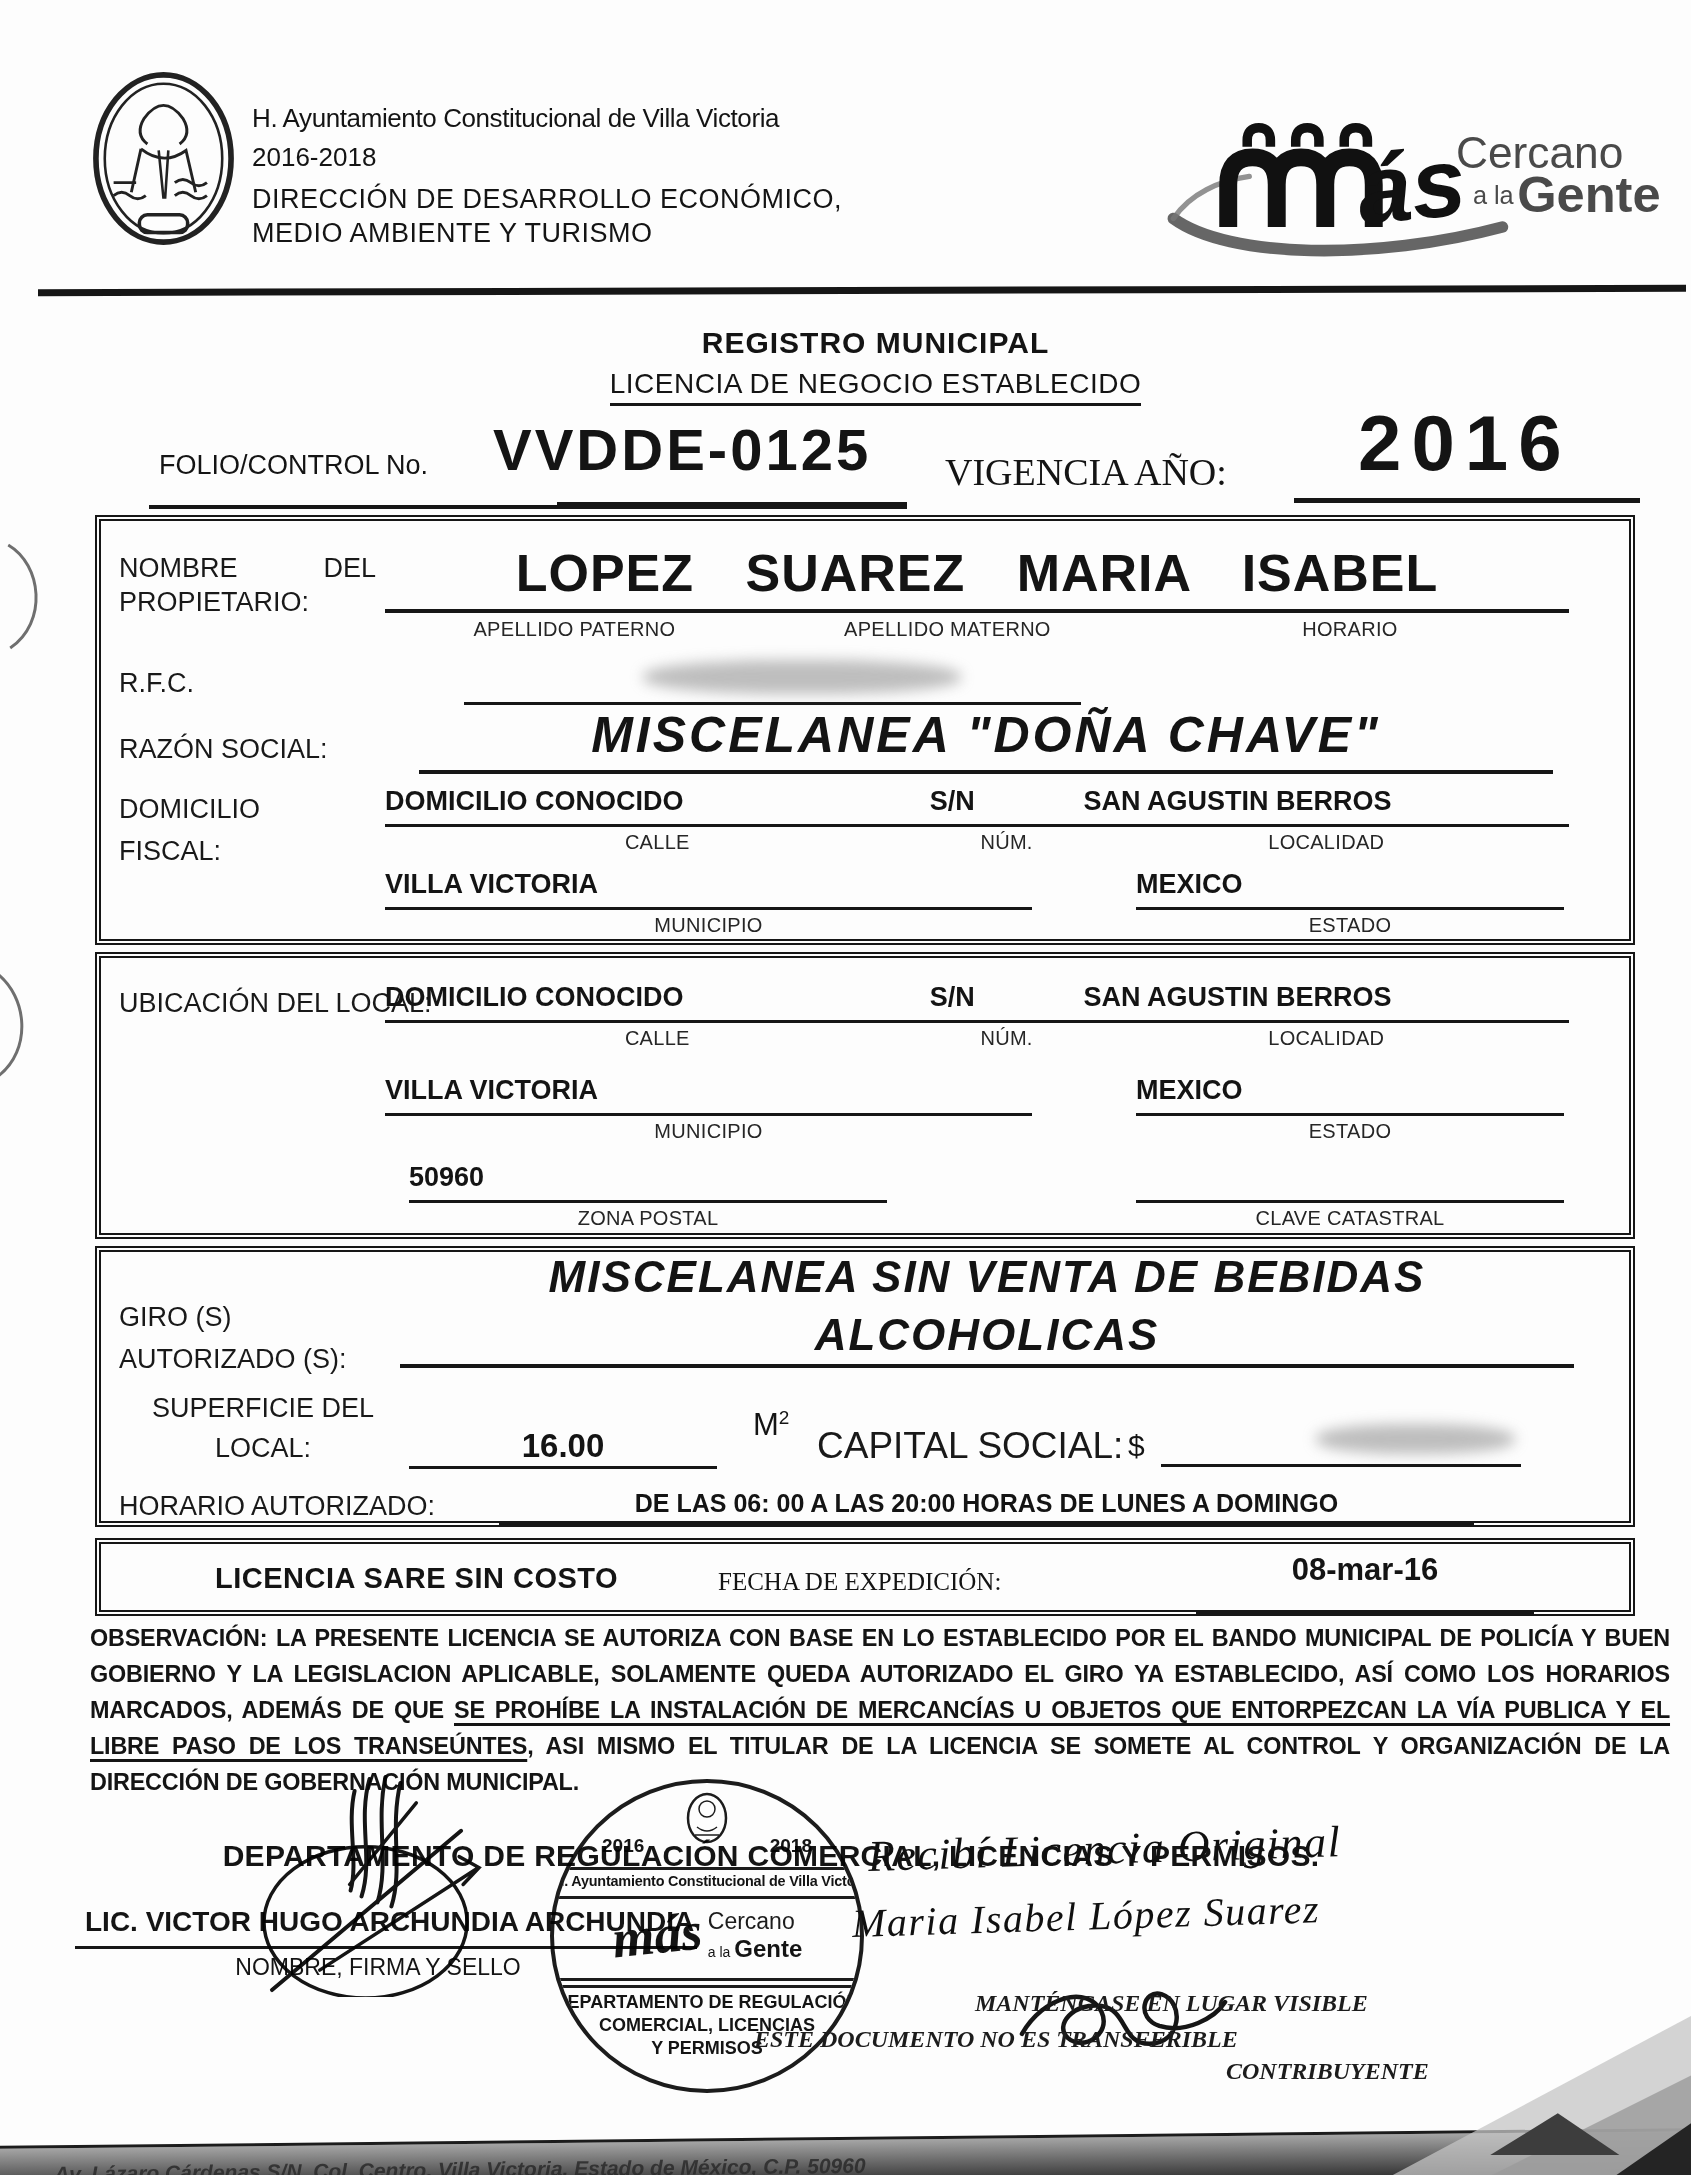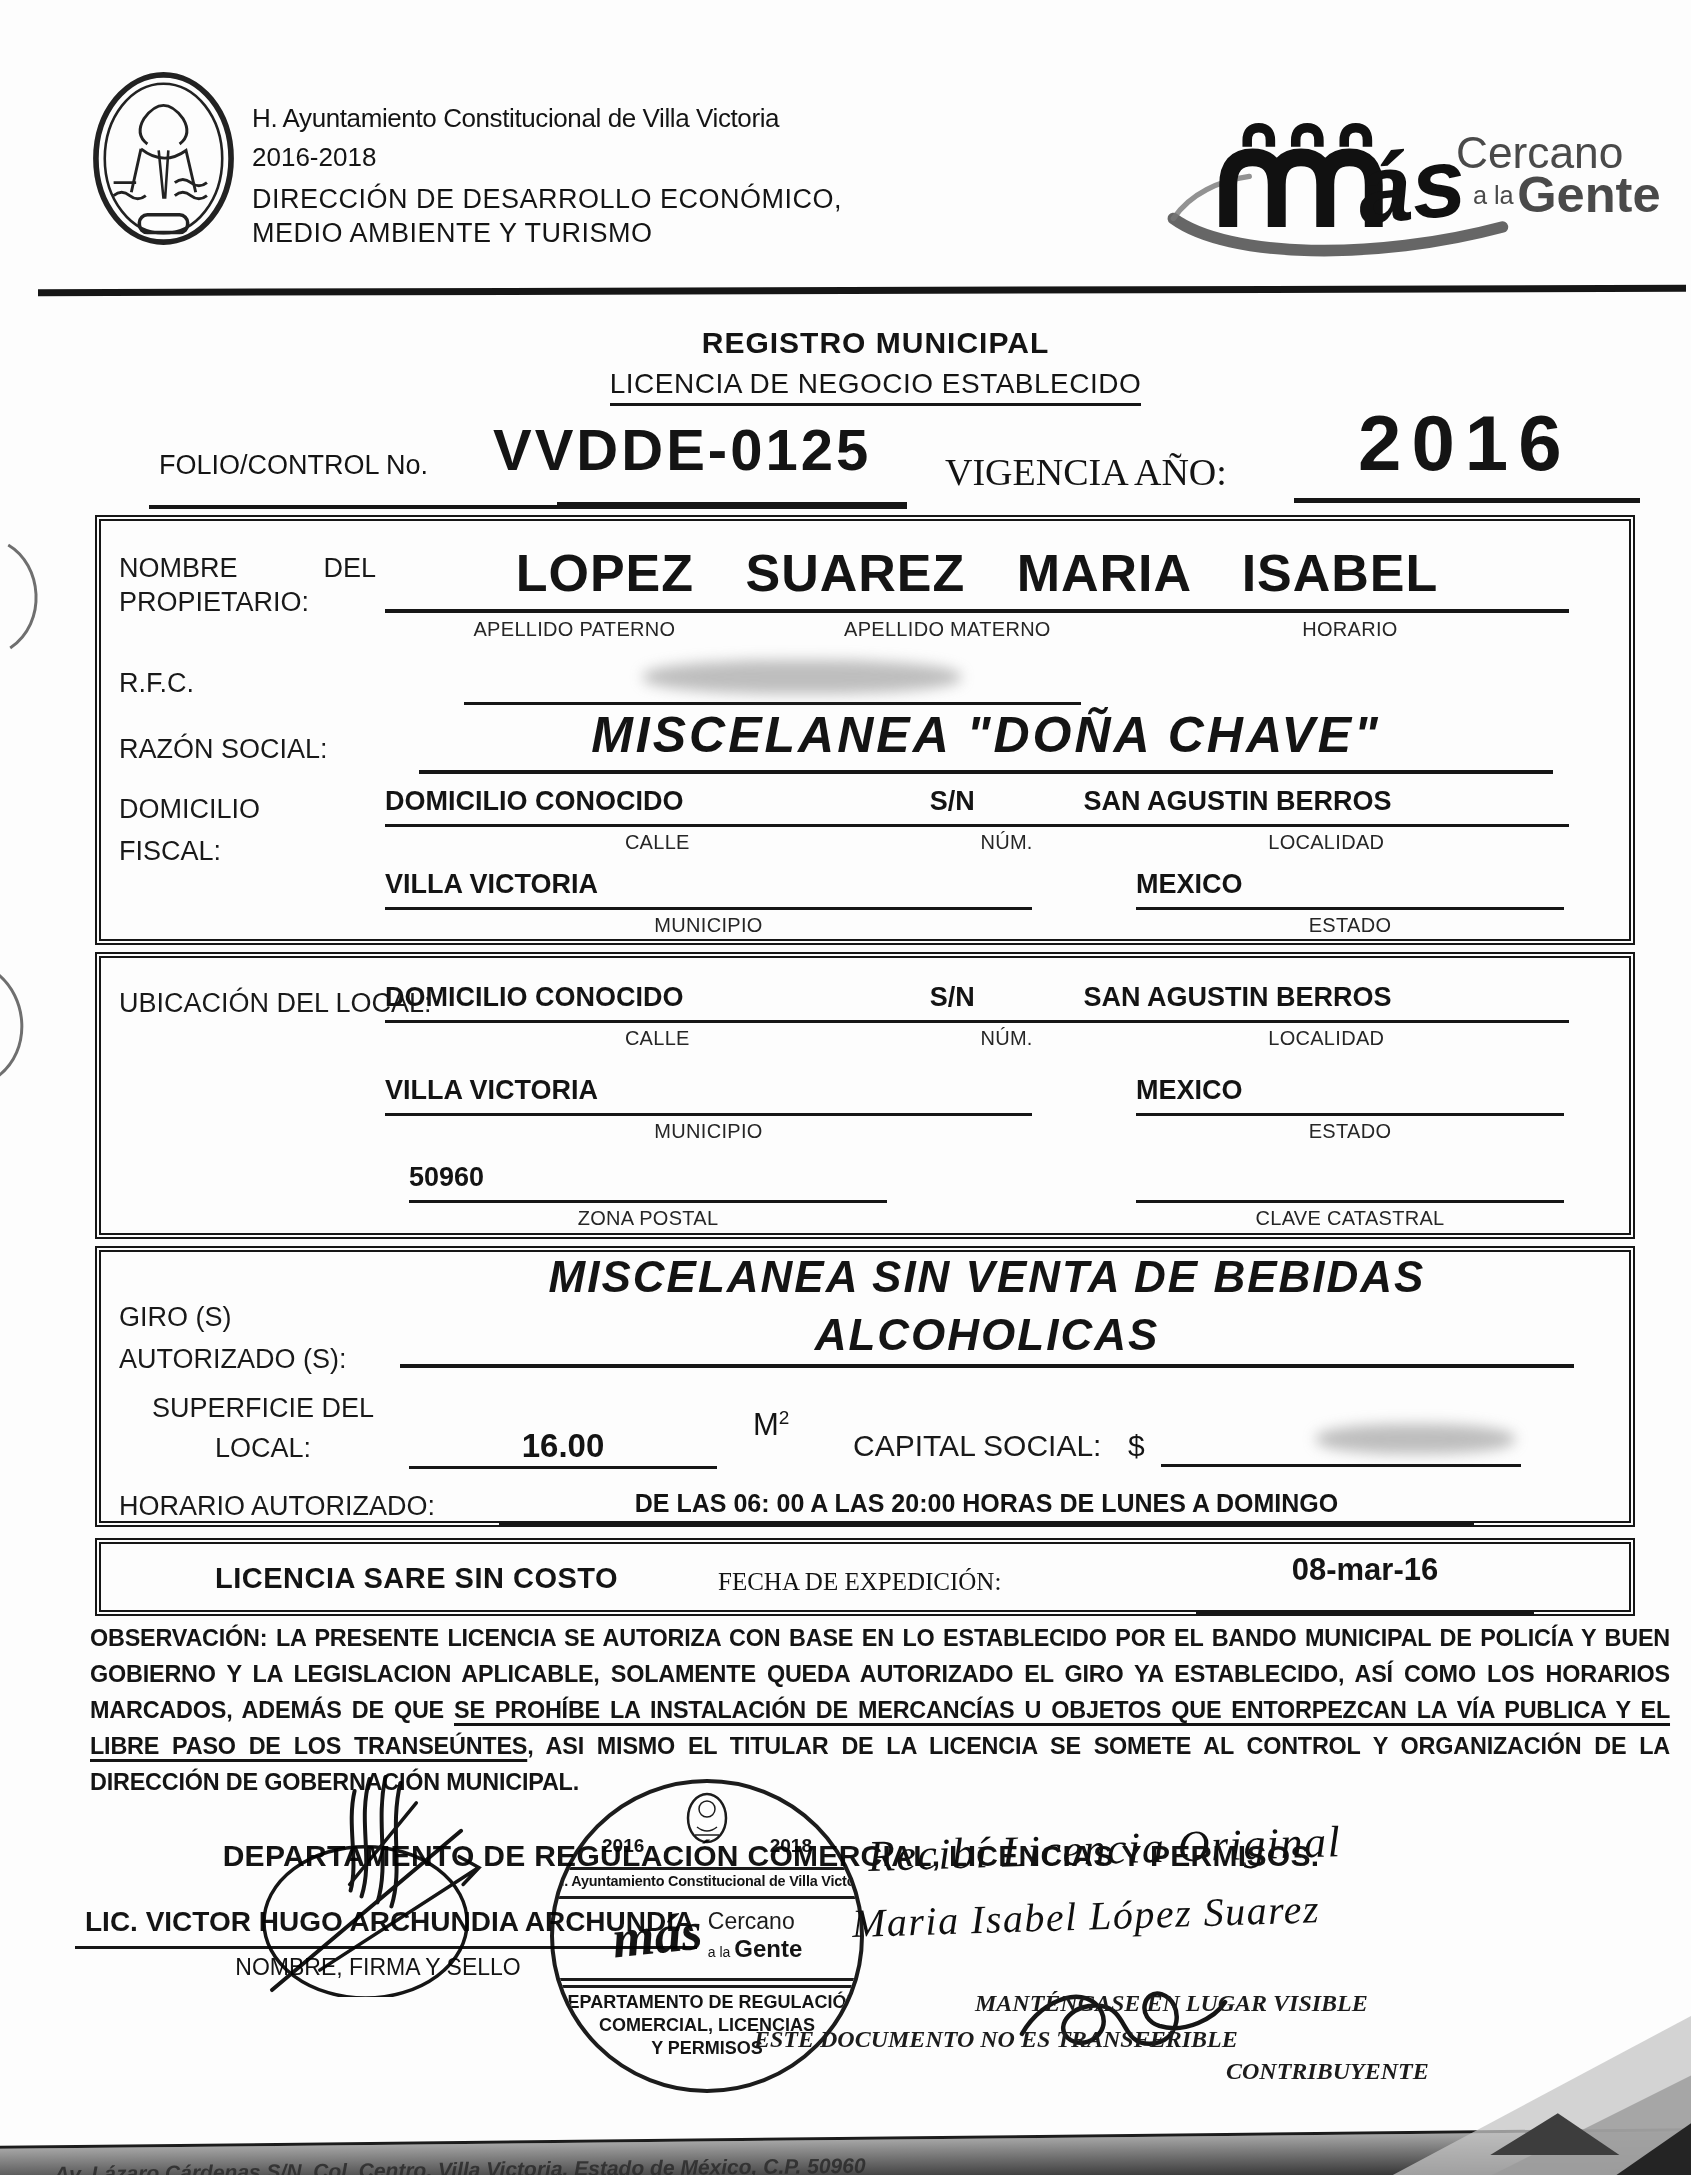--- a/index.html
+++ b/index.html
@@ -164,21 +164,21 @@
       <div class="nowrap" style="font-size:44px;font-weight:bold;font-style:italic;letter-spacing:2px;margin-top:8px">ALCOHOLICAS</div>
     </div>
     <div class="f lbl ctr" style="left:45px;top:139px;width:234px">
       <div>SUPERFICIE DEL</div>
       <div style="margin-top:6px">LOCAL:</div>
     </div>
     <div class="f ul3 ctr" style="left:308px;top:167px;width:308px;height:50px;font-size:33px;font-weight:bold;padding-top:8px;box-sizing:border-box">16.00</div>
     <div class="f nowrap" style="left:652px;top:155px;font-size:31px">
       <span>M</span><sup style="font-size:19px">2</sup>
     </div>
-    <div class="f lbl nowrap" style="left:752px;top:177px;font-size:30px">CAPITAL SOCIAL:</div>
+    <div class="f lbl nowrap" style="left:716px;top:177px;font-size:37px">CAPITAL SOCIAL:</div>
     <div class="f nowrap" style="left:1027px;top:177px;font-size:30px">$</div>
     <div class="f ul3" style="left:1060px;top:144px;width:360px;height:68px">
       <div class="smudge" style="position:absolute;right:6px;top:28px;width:199px;height:30px"></div>
     </div>
     <div class="f lbl nowrap" style="left:18px;top:237px">HORARIO AUTORIZADO:</div>
     <div class="f ul3 ctr nowrap" style="left:398px;top:233px;width:975px;height:40px;font-size:25px;font-weight:bold;box-sizing:border-box;padding-top:4px">DE LAS 06: 00 A LAS 20:00 HORAS DE LUNES A DOMINGO</div>
   </section>
 
   <section class="dbox" style="top:1538px;height:78px">
     <div class="f nowrap" style="left:114px;top:18px;font-size:29px;font-weight:bold;letter-spacing:0.5px">LICENCIA SARE SIN COSTO</div>

